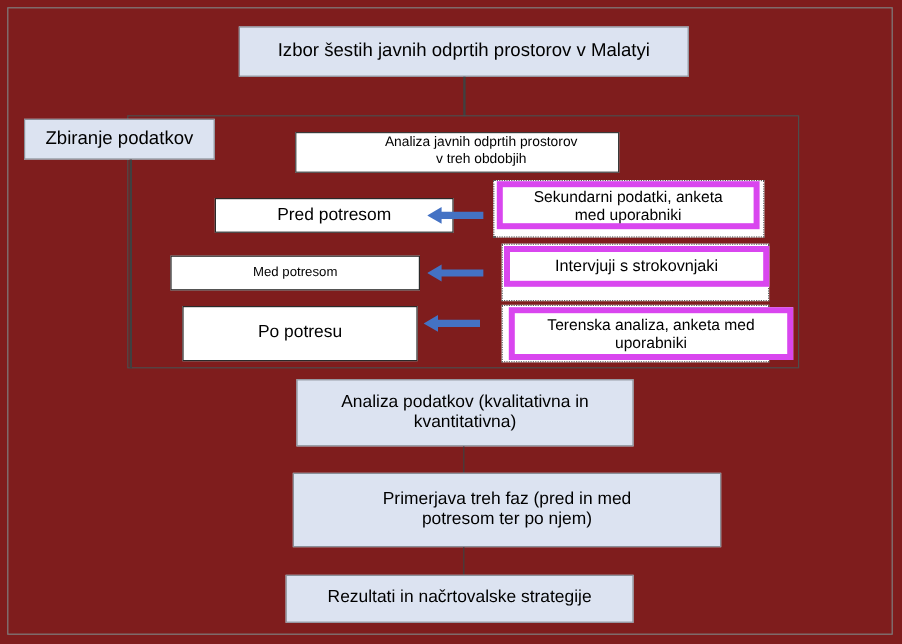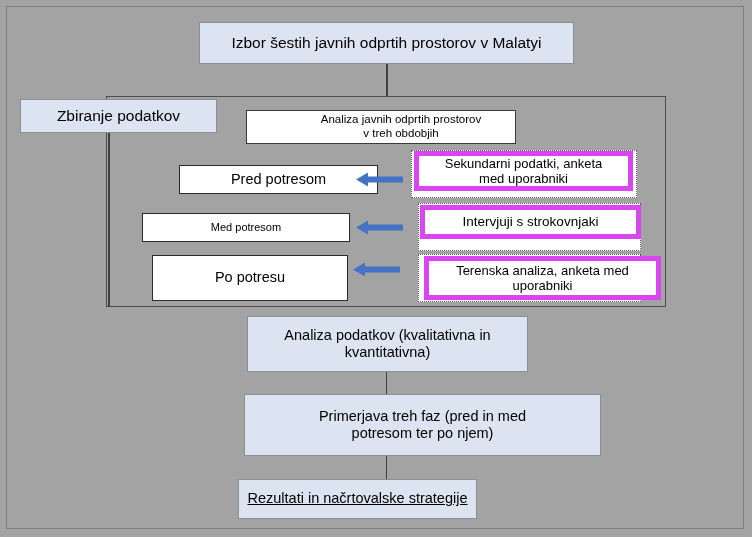--- a/index.html
+++ b/index.html
@@ -4,21 +4,21 @@
 <style>
   html, body {
     margin: 0;
     padding: 0;
     background: #ffffff;
   }
   #canvas {
     position: relative;
     width: 752px;
     height: 537px;
-    background: #a3a3a3;
+    background: #7f1d1d;
     font-family: "Liberation Sans", sans-serif;
     overflow: hidden;
   }
   
   #page-frame {
     position: absolute;
     left: 6px;
     top: 6px;
     width: 738px;
     height: 523px;
@@ -108,21 +108,21 @@
 <div id="canvas">
 
   <div id="page-frame"></div>
 
   <div class="node fill-blue" style="left:199px; top:22px; width:375px; height:42px; font-size:15.5px;">Izbor šestih javnih odprtih prostorov v Malatyi</div>
 
   <div class="conn conn-v" style="left:386px; top:64px; width:2px; height:33px; background:#404040;"></div>
 
   <div id="container-box"></div>
 
-  <div class="node fill-blue" style="left:20px; top:99px; width:197px; height:34px; font-size:15.5px;">Zbiranje podatkov</div>
+  <div class="node fill-blue" style="left:20px; top:99px; width:159px; height:34px; font-size:15.5px;">Zbiranje podatkov</div>
 
   <div class="conn conn-v" style="left:108px; top:133px; width:2px; height:174px;"></div>
 
   <div class="node thin-box" style="left:246px; top:110px; width:270px; height:34px; font-size:11.5px;">Analiza javnih odprtih prostorov
 v treh obdobjih</div>
 
   <div class="node plain-box" style="left:152px; top:165px; width:199px; height:29px; font-size:14.5px;margin-left:27px;">Pred potresom</div>
 
   <div class="node plain-box" style="left:142px; top:213px; width:208px; height:29px; font-size:11px;">Med potresom</div>
 
@@ -163,15 +163,15 @@
   <div class="node fill-blue" style="left:247px; top:316px; width:281px; height:56px; font-size:14.5px;">Analiza podatkov (kvalitativna in
 kvantitativna)</div>
 
   <div class="conn conn-v" style="left:386px; top:372px; width:1px; height:22px;"></div>
 
   <div class="node fill-blue" style="left:208px; top:394px; width:357px; height:62px; font-size:14.5px;margin-left:36px;">Primerjava treh faz (pred in med
 potresom ter po njem)</div>
 
   <div class="conn conn-v" style="left:386px; top:456px; width:1px; height:23px;"></div>
 
-  <div class="node fill-blue" style="left:238px; top:479px; width:239px; height:40px; font-size:14.5px;text-decoration:underline;">Rezultati in načrtovalske strategije</div>
+  <div class="node fill-blue" style="left:238px; top:479px; width:290px; height:40px; font-size:14.5px;">Rezultati in načrtovalske strategije</div>
 
 </div>
 
 </body></html>

